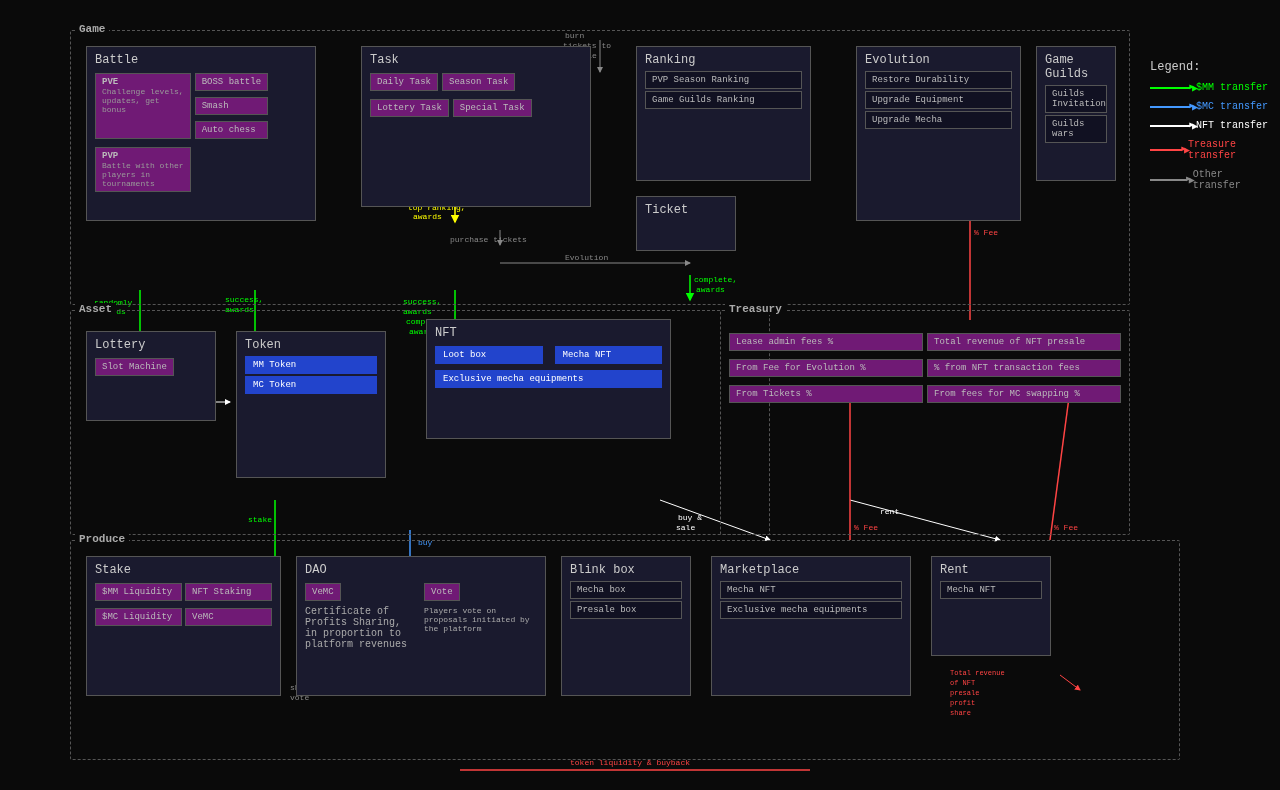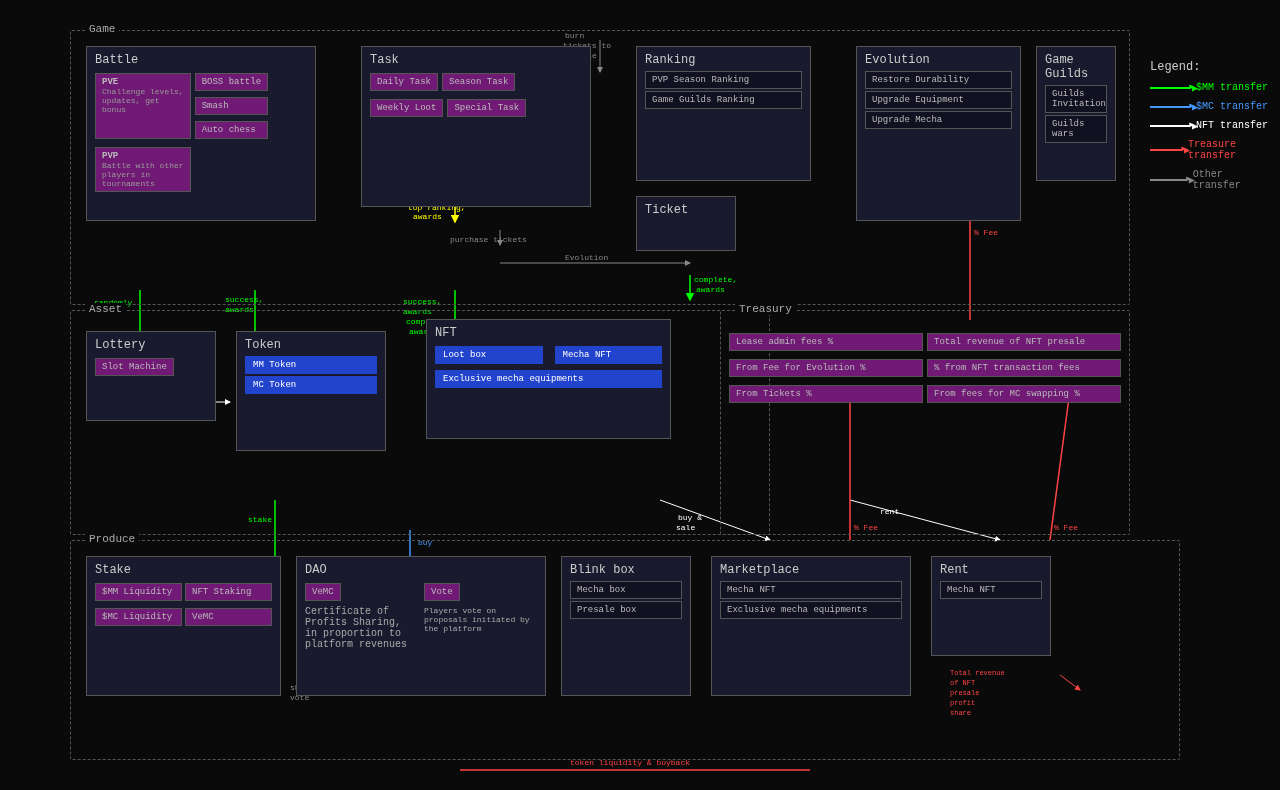--- a/index.html
+++ b/index.html
@@ -22,25 +22,26 @@
     }
     
     .section-box {
       position: absolute;
       border: 1px dashed #555;
       border-radius: 2px;
     }
     .section-label {
       position: absolute;
       top: -8px;
-      left: 14px;
+      left: 4px;
       background: #0a0a0a;
       padding: 0 4px;
       font-size: 11px;
       color: #aaa;
+      font-weight: bold;
     }
     
     .card {
       position: absolute;
       border: 1px solid #555;
       background: #1a1a2e;
       padding: 6px 8px;
     }
     .card-title {
       font-size: 12px;
@@ -239,21 +240,21 @@
           <div style="font-size:8px; color:#999;">Battle with other<br>players in<br>tournaments</div>
         </div>
       </div>
     </div>
 
     <div class="card" style="top:15px; left:290px; width:230px; height:161px;">
       <div class="card-title">Task</div>
       <div style="display:flex; gap:4px; flex-wrap:wrap;">
         <div class="inner-box">Daily Task</div>
         <div class="inner-box">Season Task</div>
-        <div class="inner-box">Weekly Loot</div>
+        <div class="inner-box">Lottery Task</div>
         <div class="inner-box">Special Task</div>
       </div>
     </div>
 
     <div class="card" style="top:15px; left:565px; width:175px; height:135px;">
       <div class="card-title">Ranking</div>
       <div class="inner-box-block">PVP Season Ranking</div>
       <div class="inner-box-block">Game Guilds Ranking</div>
     </div>
 
@@ -276,21 +277,21 @@
   </div>
 
   <div class="section-box" style="top:300px; left:60px; width:700px; height:225px;">
     <span class="section-label">Asset</span>
 
     <div class="card" style="top:20px; left:15px; width:130px; height:90px;">
       <div class="card-title">Lottery</div>
       <div class="inner-box">Slot Machine</div>
     </div>
 
-    <div class="card" style="top:20px; left:165px; width:150px; height:120px;">
+    <div class="card" style="top:20px; left:165px; width:150px; height:147px;">
       <div class="card-title">Token</div>
       <div class="blue-btn">MM Token</div>
       <div class="blue-btn">MC Token</div>
     </div>
 
     <div class="card" style="top:8px; left:355px; width:245px; height:120px;">
       <div class="card-title">NFT</div>
       <div style="display:flex; gap:12px; margin-bottom:4px;">
         <div class="blue-btn" style="flex:1;">Loot box</div>
         <div class="blue-btn" style="flex:1;">Mecha NFT</div>

